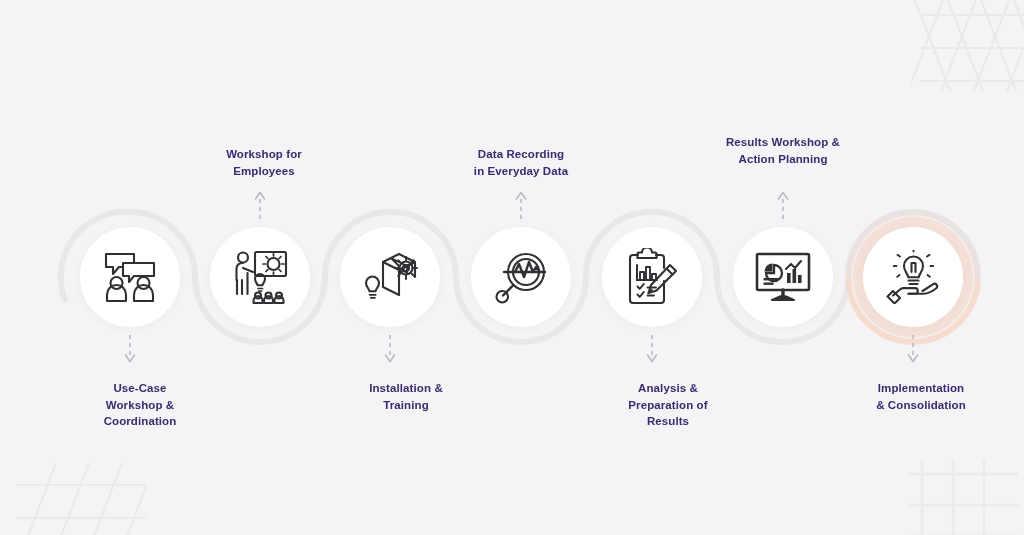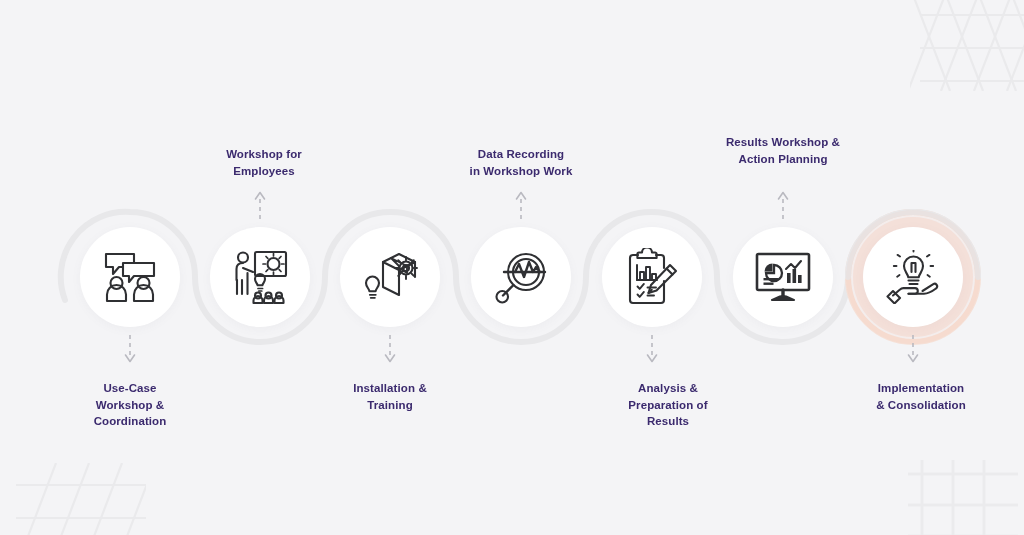--- a/index.html
+++ b/index.html
@@ -146,21 +146,21 @@
           <path d="M6 51 v-6.5 a9.5 9.5 0 0 1 19 0 V51 z"></path>
           <circle cx="42.5" cy="33" r="6"></circle>
           <path d="M33 51 v-6.5 a9.5 9.5 0 0 1 19 0 V51 z"></path>
         </g>
       </svg>
     </div>
     <svg class="arrow" style="left:0;top:58px" width="14" height="32" viewBox="0 0 14 32">
       <path d="M7 0 V24" stroke="#b9b9c0" stroke-width="1.6" stroke-dasharray="4 4" fill="none"></path>
       <path d="M2.5 20 L7 26.5 L11.5 20" stroke="#b9b9c0" stroke-width="1.6" fill="none" stroke-linecap="round" stroke-linejoin="round"></path>
     </svg>
-    <div class="label" style="left:0;top:103px">Use-Case
+    <div class="label" style="left:10px;top:103px">Use-Case
 Workshop &amp;
 Coordination</div>
   </div>
 
   <div class="step" style="left:260px;top:277px">
     <div class="bubble">
       <svg width="58" height="56" viewBox="0 0 58 56">
         <g fill="none" stroke="#2f3033" stroke-width="2.1" stroke-linejoin="round" stroke-linecap="round">
           <rect x="24" y="3" width="31" height="24" rx="1.5"></rect>
           <circle cx="42.5" cy="15" r="6"></circle>
@@ -208,21 +208,21 @@
           </g>
           <path d="M5 34 a6.5 6.5 0 0 1 13 0 c0 4-3 5.3-3.4 8.2 H8.4 C8 39.3 5 38 5 34 z"></path>
           <path d="M8.8 45.8 h6 M9.7 48.8 h4.2" stroke-width="1.8"></path>
         </g>
       </svg>
     </div>
     <svg class="arrow" style="left:0;top:58px" width="14" height="32" viewBox="0 0 14 32">
       <path d="M7 0 V24" stroke="#b9b9c0" stroke-width="1.6" stroke-dasharray="4 4" fill="none"></path>
       <path d="M2.5 20 L7 26.5 L11.5 20" stroke="#b9b9c0" stroke-width="1.6" fill="none" stroke-linecap="round" stroke-linejoin="round"></path>
     </svg>
-    <div class="label" style="left:0;top:103px">Installation &amp;
+    <div class="label" style="left:16px;top:103px">Installation &amp;
 Training</div>
   </div>
 
   <div class="step" style="left:521px;top:277px">
     <div class="bubble">
       <svg width="56" height="54" viewBox="0 0 56 54">
         <g fill="none" stroke="#2f3033" stroke-width="2.1" stroke-linejoin="round" stroke-linecap="round">
           <circle cx="33" cy="22" r="18"></circle>
           <circle cx="33" cy="22" r="13"></circle>
           <path d="M11 22 H52" stroke-width="2.4"></path>
@@ -230,21 +230,21 @@
           <path d="M20.5 35 L10 45.5" stroke-width="2.4"></path>
           <rect x="3.5" y="41" width="11.5" height="11.5" rx="5.7" transform="rotate(-45 9.25 46.75)"></rect>
         </g>
       </svg>
     </div>
     <svg class="arrow" style="left:0;top:-90px" width="14" height="32" viewBox="0 0 14 32">
       <path d="M7 32 V8" stroke="#b9b9c0" stroke-width="1.6" stroke-dasharray="4 4" fill="none"></path>
       <path d="M2.5 12 L7 5.5 L11.5 12" stroke="#b9b9c0" stroke-width="1.6" fill="none" stroke-linecap="round" stroke-linejoin="round"></path>
     </svg>
     <div class="label above" style="left:0;top:-98px">Data Recording
-in Workshop Work</div>
+in Everyday Data</div>
   </div>
 
   <div class="step" style="left:652px;top:277px">
     <div class="bubble">
       <svg width="56" height="58" viewBox="0 0 56 58">
         <g fill="none" stroke="#2f3033" stroke-width="2.1" stroke-linejoin="round" stroke-linecap="round">
           <path d="M14 7 H9 a3 3 0 0 0-3 3 V52 a3 3 0 0 0 3 3 H37 a3 3 0 0 0 3-3 V33"></path>
           <path d="M40 20 V10 a3 3 0 0 0-3-3 h-5"></path>
           <path d="M18 4.5 a5 5 0 0 1 10 0 h3 a1.6 1.6 0 0 1 1.6 1.6 V10 H13.4 V6.1 A1.6 1.6 0 0 1 15 4.5 z"></path>
           <path d="M13 32 V17" stroke-width="2"></path>

